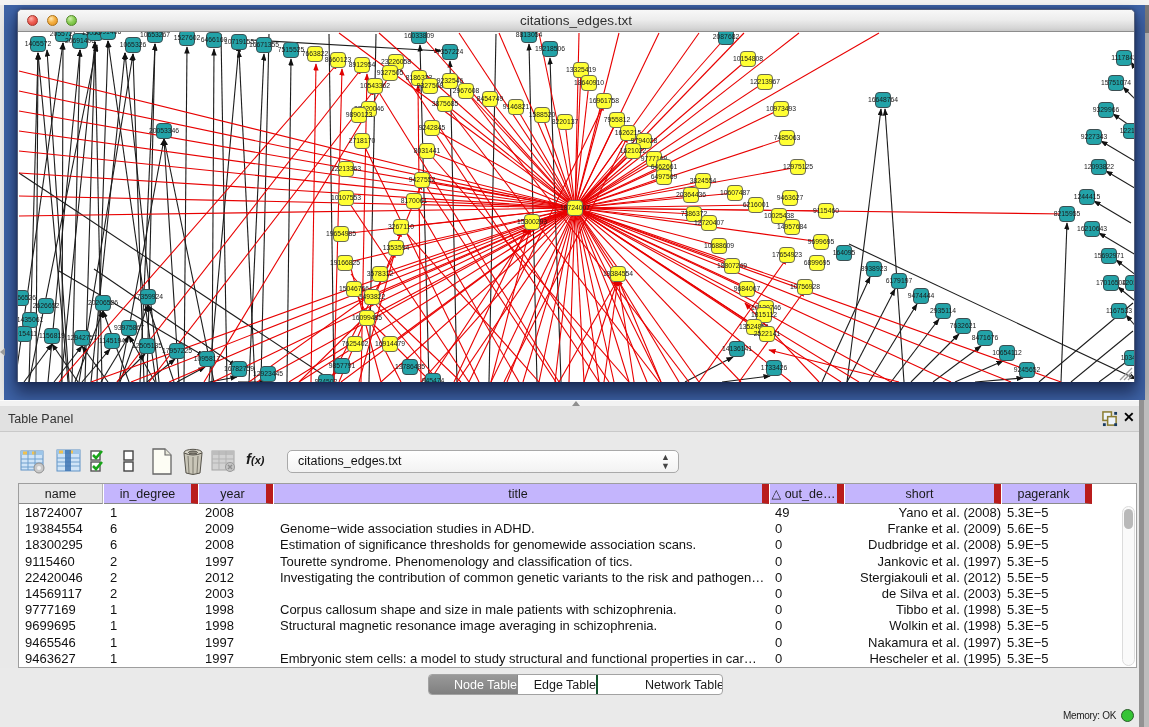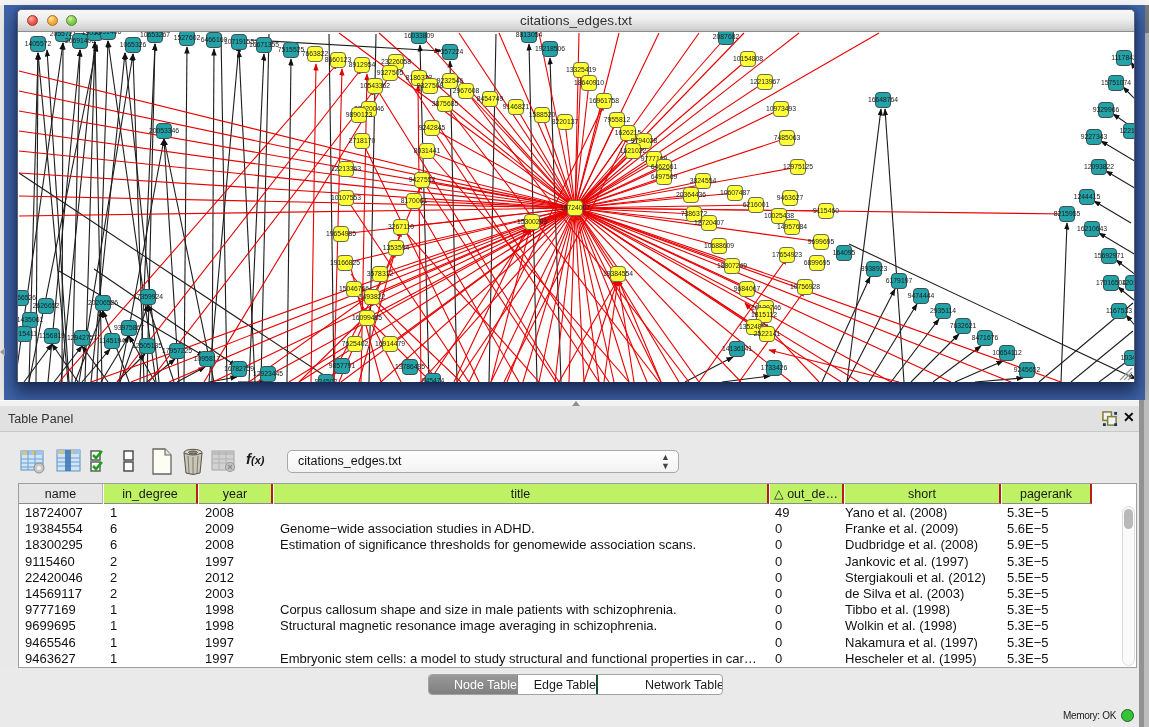--- a/index.html
+++ b/index.html
@@ -28,26 +28,26 @@
 #handle{left:572px;top:401px;width:0;height:0;border-left:4px solid transparent;border-right:4px solid transparent;border-bottom:5px solid #8f8f8f}
 #tphead{left:0;top:407px;width:1149px;height:25px;background:#e1e1e1;border-bottom:1px solid #c9c9c9}
 #tptitle{left:8px;top:412px;font-size:12.5px;color:#333}
 #floaticon{left:1102px;top:411px;width:16px;height:16px}
 #closex{left:1123px;top:409px;font-size:14px;color:#000;font-weight:700}
 #toolbar{left:0;top:432px;width:1149px;height:52px;background:#e9e9e9}
 #combo{left:287px;top:450px;width:392px;height:23px;background:linear-gradient(#ffffff,#f2f2f2);border:1px solid #a9a9a9;border-radius:5px;font-size:12.5px;color:#111;line-height:21px;padding-left:10px}
 #combo .arr{position:absolute;right:8px;top:2px;font-size:9px;color:#444;line-height:9px}
 
 #tblborder{left:18px;top:483px;width:1119px;height:185px;background:#fff;border:1px solid #9e9e9e}
-.th{position:absolute;top:484px;height:20px;background:#bef264;border-right:2px solid #b91c1c;font-size:12.5px;color:#1a1a1a;text-align:center;line-height:20px;border-bottom:1px solid #8a8a8a}
+.th{position:absolute;top:484px;height:20px;background:#c4b5fd;border-right:7px solid #b91c1c;font-size:12.5px;color:#1a1a1a;text-align:center;line-height:20px;border-bottom:1px solid #8a8a8a}
 .trow{position:absolute;left:19px;width:1102px;height:16.2px;font-size:13px;color:#111;white-space:nowrap}
 .trow span{position:absolute;top:0;line-height:16.2px;overflow:hidden}
 .c0{left:6px;width:82px} .c1{left:91px;width:90px} .c2{left:186px;width:70px}
 .c3{left:261px;width:492px} .c4{left:756px;width:70px}
-.c5{left:826px;width:156px;text-align:left} .c6{left:988px;width:95px}
+.c5{left:826px;width:156px;text-align:right} .c6{left:988px;width:95px}
 #tsb{left:1122px;top:506px;width:13px;height:160px;background:#fafafa;border:1px solid #dcdcdc;border-radius:7px}
 #tsbthumb{left:1124px;top:509px;width:9px;height:20px;background:#b9b9b9;border-radius:5px}
 
 #tabarea{left:0;top:668px;width:1149px;height:59px;background:#eaeaea}
 #seg{left:428px;top:674px;width:295px;height:21px;background:#fff;border:1px solid #a2a2a2;border-radius:4px;overflow:hidden}
 .segbtn{position:absolute;top:0;height:21px;font-size:12.5px;line-height:20px;text-align:right;color:#1a1a1a}
 #seg1{left:0;width:89px;background:linear-gradient(#999,#7d7d7d);color:#fff;border-right:1px solid #8a8a8a}
 #seg2{left:90px;width:79px;border-right:2px solid #14532d}
 #seg3{left:181px;width:114px}
 #mem{left:1063px;top:710px;font-size:10px;letter-spacing:-0.3px;color:#222}
@@ -695,28 +695,30 @@
     <span class="c2">2008</span>
     <span class="c3">Estimation of significance thresholds for genomewide association scans.</span>
     <span class="c4">0</span>
     <span class="c5">Dudbridge et al. (2008)</span>
     <span class="c6">5.9E−5</span>
   </div>
 <div class="trow" style="top:553.6px">
 <span class="c0">9115460</span>
     <span class="c1">2</span>
     <span class="c2">1997</span>
+    <span class="c3">Tourette syndrome. Phenomenology and classification of tics.</span>
     <span class="c4">0</span>
     <span class="c5">Jankovic et al. (1997)</span>
     <span class="c6">5.3E−5</span>
   </div>
 <div class="trow" style="top:569.8px">
 <span class="c0">22420046</span>
     <span class="c1">2</span>
     <span class="c2">2012</span>
+    <span class="c3">Investigating the contribution of common genetic variants to the risk and pathogen…</span>
     <span class="c4">0</span>
     <span class="c5">Stergiakouli et al. (2012)</span>
     <span class="c6">5.5E−5</span>
   </div>
 <div class="trow" style="top:586.0px">
 <span class="c0">14569117</span>
     <span class="c1">2</span>
     <span class="c2">2003</span>
     <span class="c4">0</span>
     <span class="c5">de Silva et al. (2003)</span>

